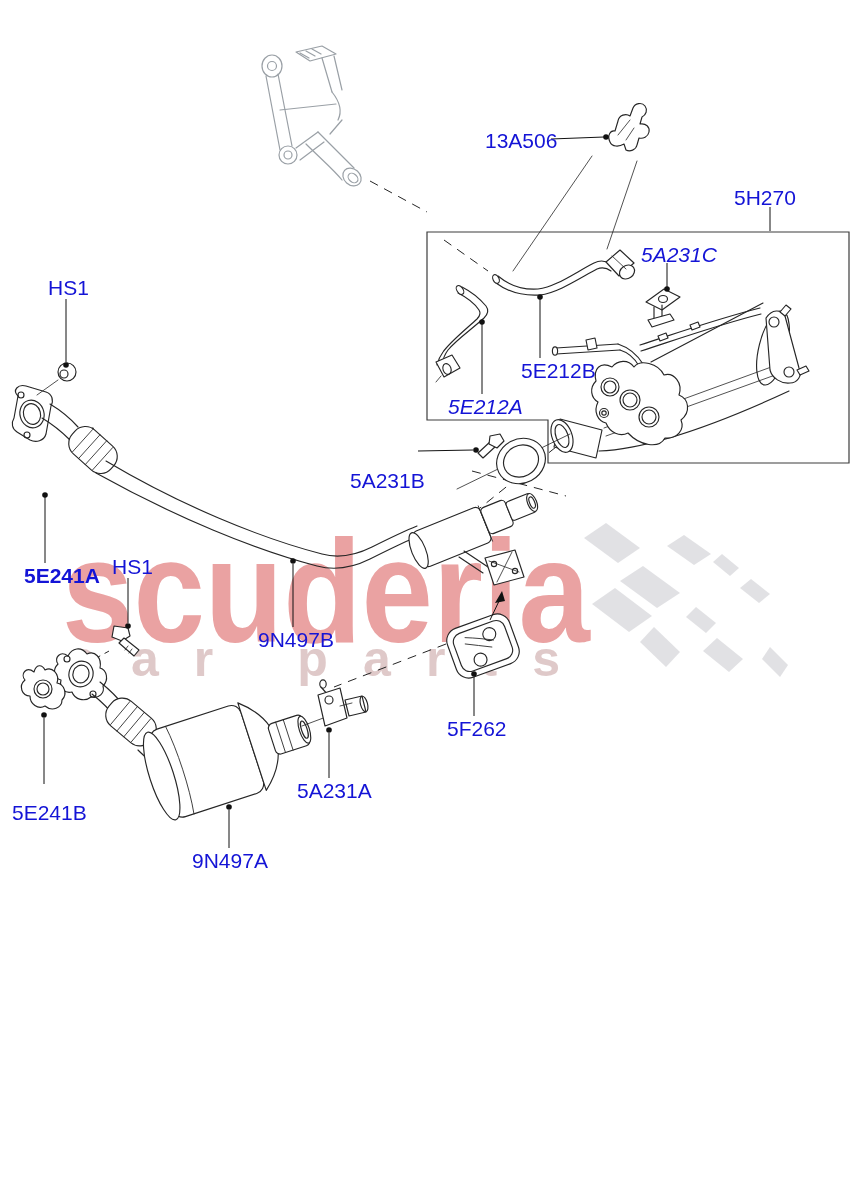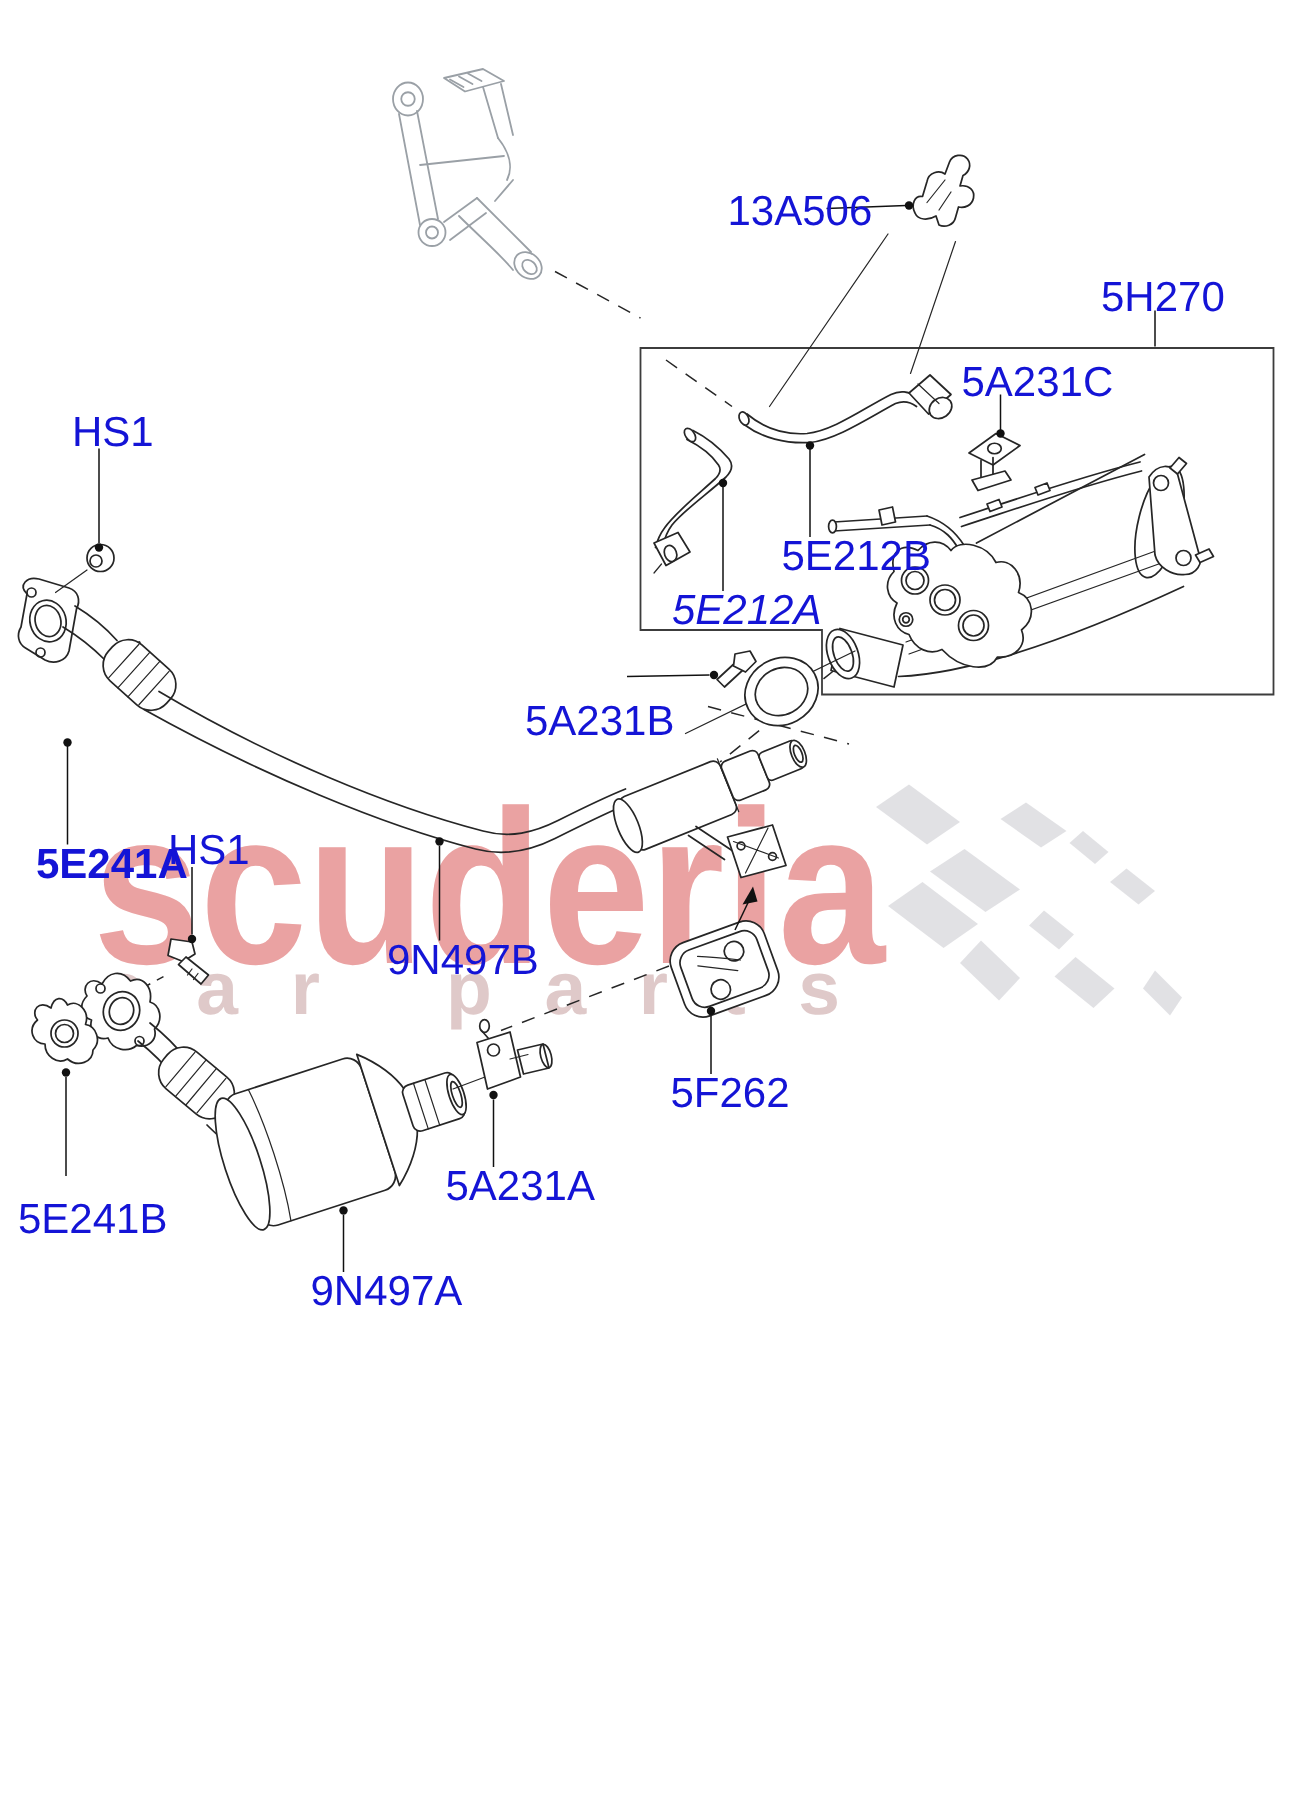--- a/index.html
+++ b/index.html
@@ -3,21 +3,21 @@
 <meta charset="utf-8">
 <style>
   :root{
     --label_blue:#1414d6; --line_dark:#262626; --bracket_gray:#9aa0a6;
     --watermark_pink:#eaa2a2; --watermark_gray:#dfc9c9; --flag_gray:#d9d9dd;
   }
   html,body{margin:0;padding:0;background:#fff;}
   #stage{position:relative;width:859px;height:1200px;background:#fff;overflow:hidden;
          font-family:"Liberation Sans",sans-serif;}
   #drawing{position:absolute;left:0;top:0;}
-  .plabel{position:absolute;font-size:28px;line-height:22px;color:var(--label_blue);
+  .plabel{position:absolute;font-size:21px;line-height:22px;color:var(--label_blue);
           white-space:nowrap;cursor:pointer;}
   
   .ln{stroke:var(--line_dark);stroke-width:1.15;fill:none;stroke-linecap:round;stroke-linejoin:round;}
   .lnt{stroke:var(--line_dark);stroke-width:0.8;fill:none;stroke-linecap:round;}
   .wfill{fill:#ffffff;stroke:var(--line_dark);stroke-width:1.15;stroke-linejoin:round;}
   .gray{stroke:var(--bracket_gray);stroke-width:1.2;fill:none;stroke-linecap:round;stroke-linejoin:round;}
   .grayf{stroke:var(--bracket_gray);stroke-width:1.2;fill:#fff;stroke-linejoin:round;}
   .dash{stroke:var(--line_dark);stroke-width:1;fill:none;stroke-dasharray:9 7;}
   .dash2{stroke:var(--line_dark);stroke-width:1;fill:none;stroke-dasharray:5 5;}
   .leader{stroke:#111;stroke-width:1;fill:none;}
@@ -287,25 +287,25 @@
         <circle class="dot" cx="329" cy="730" r="2.8"></circle>
     <path class="leader" d="M44,718 L44,784"></path>
         <circle class="dot" cx="44" cy="715" r="2.8"></circle>
     <path class="leader" d="M229,810 L229,848"></path>
         <circle class="dot" cx="229" cy="807" r="2.8"></circle>
   </g>
 </svg>
 
   <div class="plabel" style="left:485px;top:130px;">13A506</div>
   <div class="plabel" style="left:701px;top:187px;margin-left:33px;">5H270</div>
-  <div class="plabel" style="left:641px;top:244px;">5A231C</div>
+  <div class="plabel" style="left:641px;top:244px;font-style:italic;">5A231C</div>
   <div class="plabel" style="left:48px;top:277px;">HS1</div>
   <div class="plabel" style="left:521px;top:360px;">5E212B</div>
   <div class="plabel" style="left:448px;top:396px;font-style:italic;">5E212A</div>
   <div class="plabel" style="left:350px;top:442px;margin-top:28px;">5A231B</div>
   <div class="plabel" style="left:24px;top:565px;font-weight:bold;">5E241A</div>
   <div class="plabel" style="left:112px;top:556px;">HS1</div>
   <div class="plabel" style="left:258px;top:629px;">9N497B</div>
   <div class="plabel" style="left:447px;top:718px;">5F262</div>
   <div class="plabel" style="left:297px;top:780px;">5A231A</div>
   <div class="plabel" style="left:12px;top:802px;">5E241B</div>
-  <div class="plabel" style="left:207px;top:850px;">9N497A</div>
+  <div class="plabel" style="left:192px;top:850px;">9N497A</div>
 </div>
 
 </body></html>

